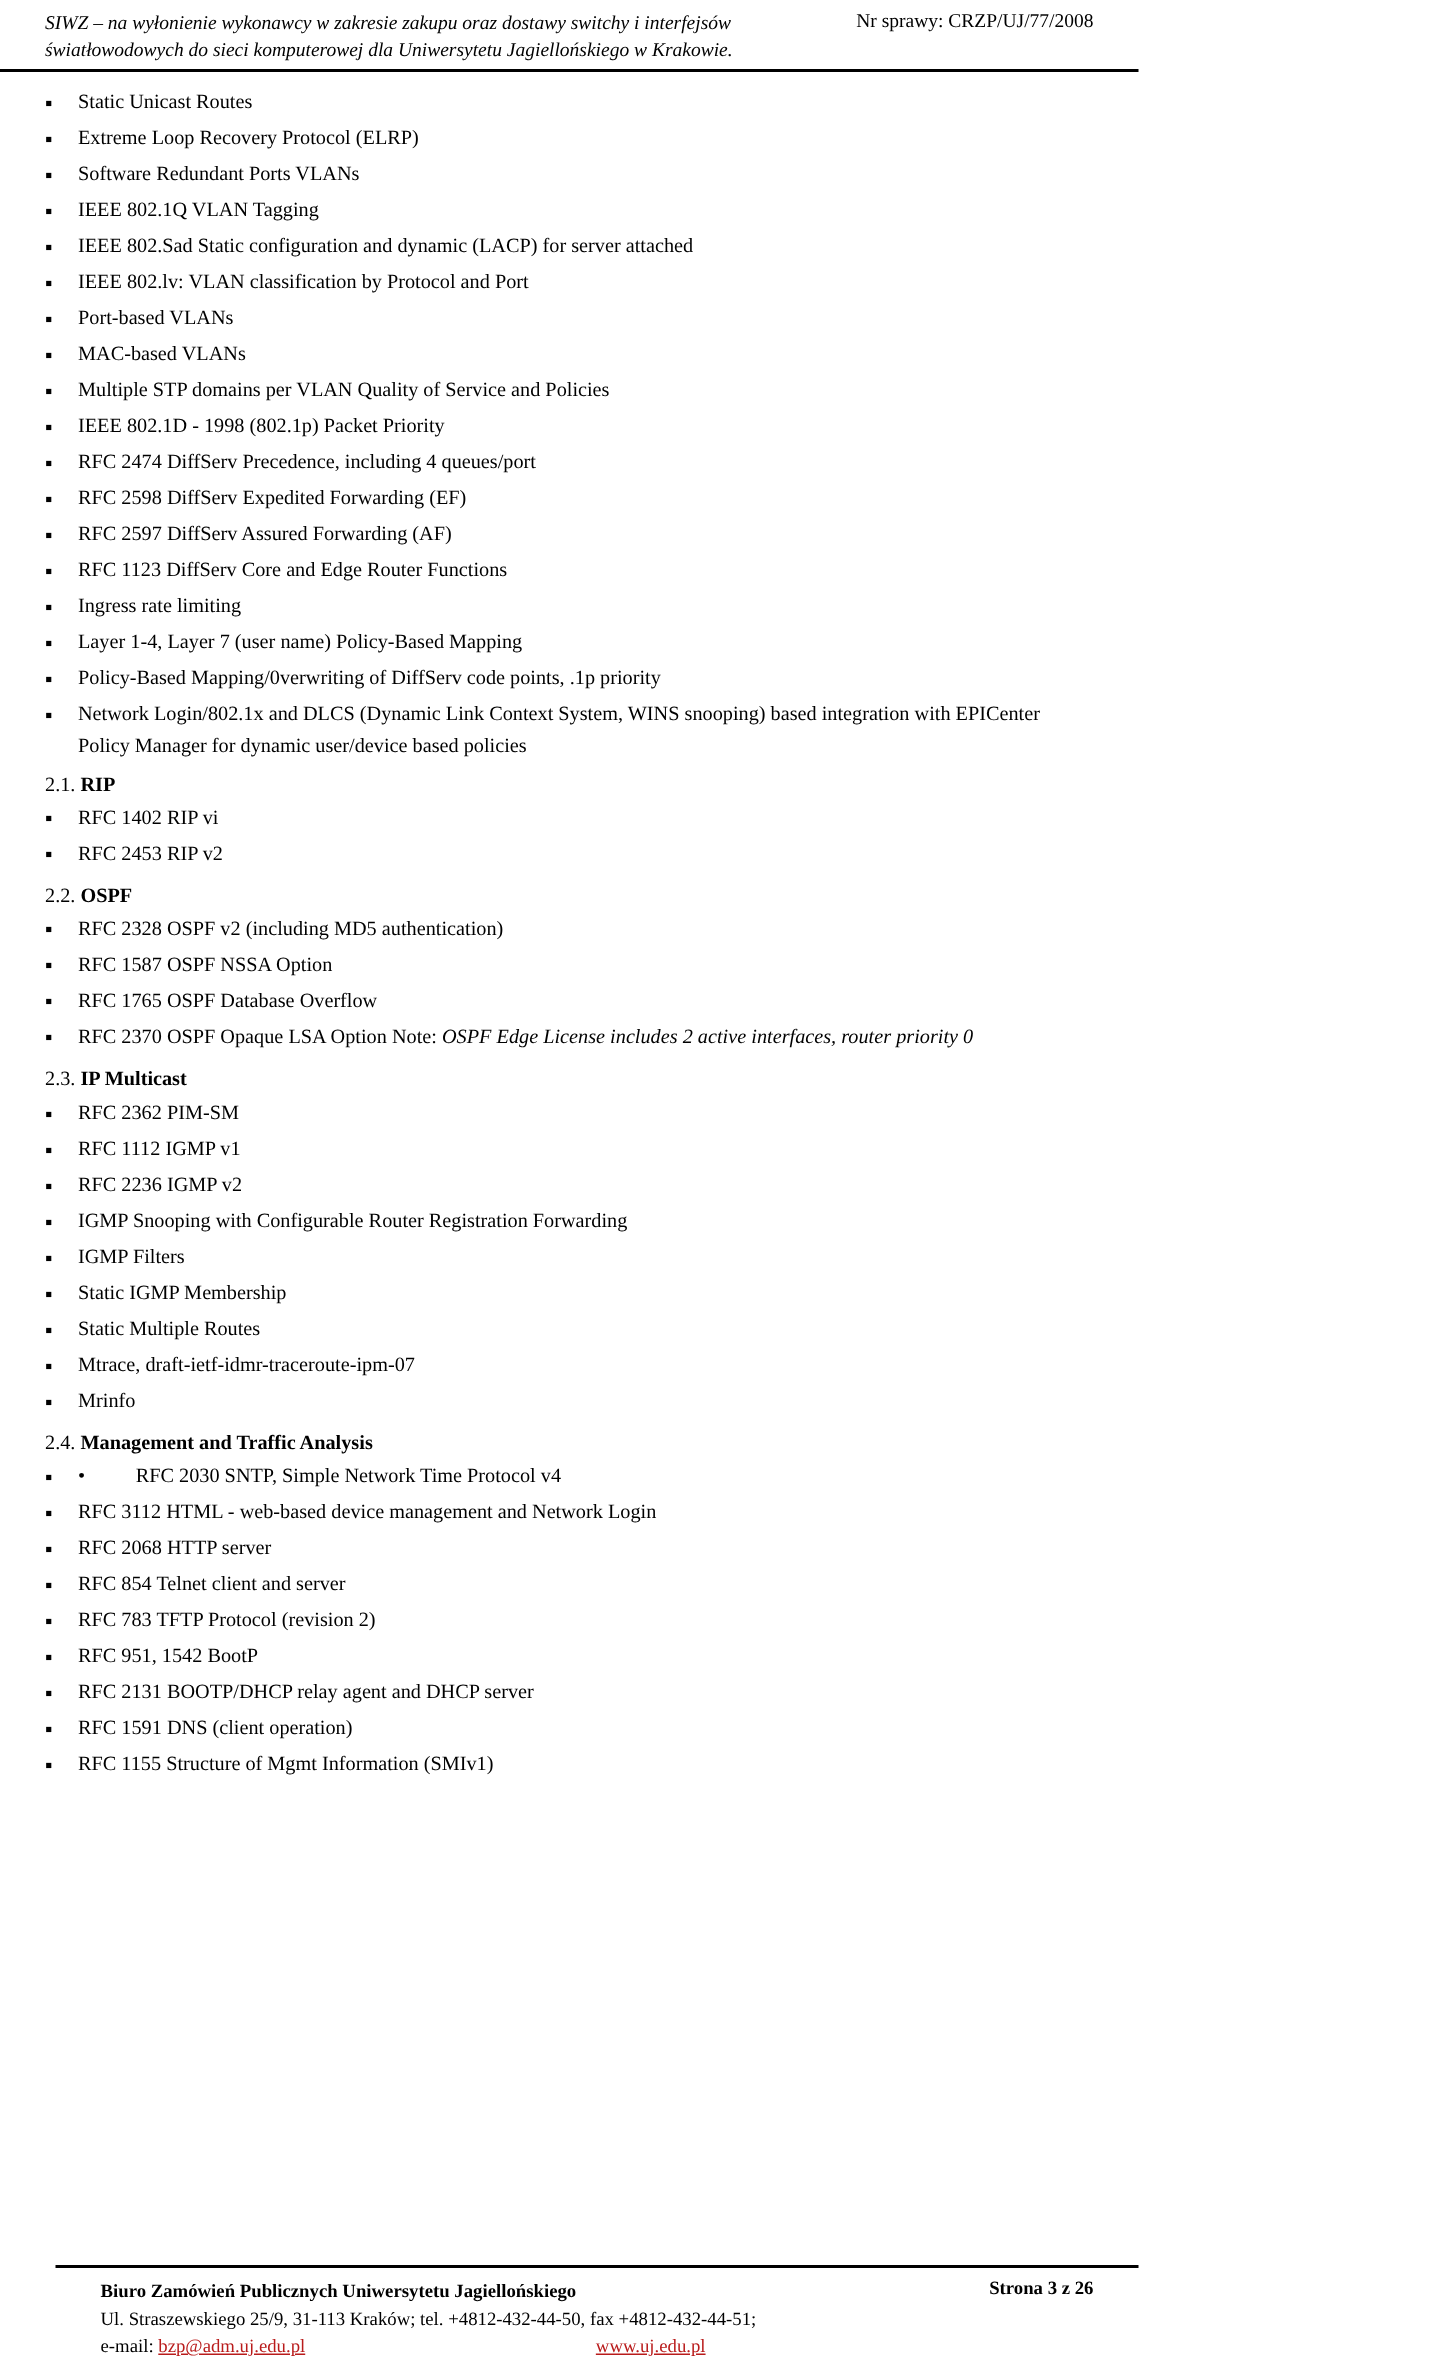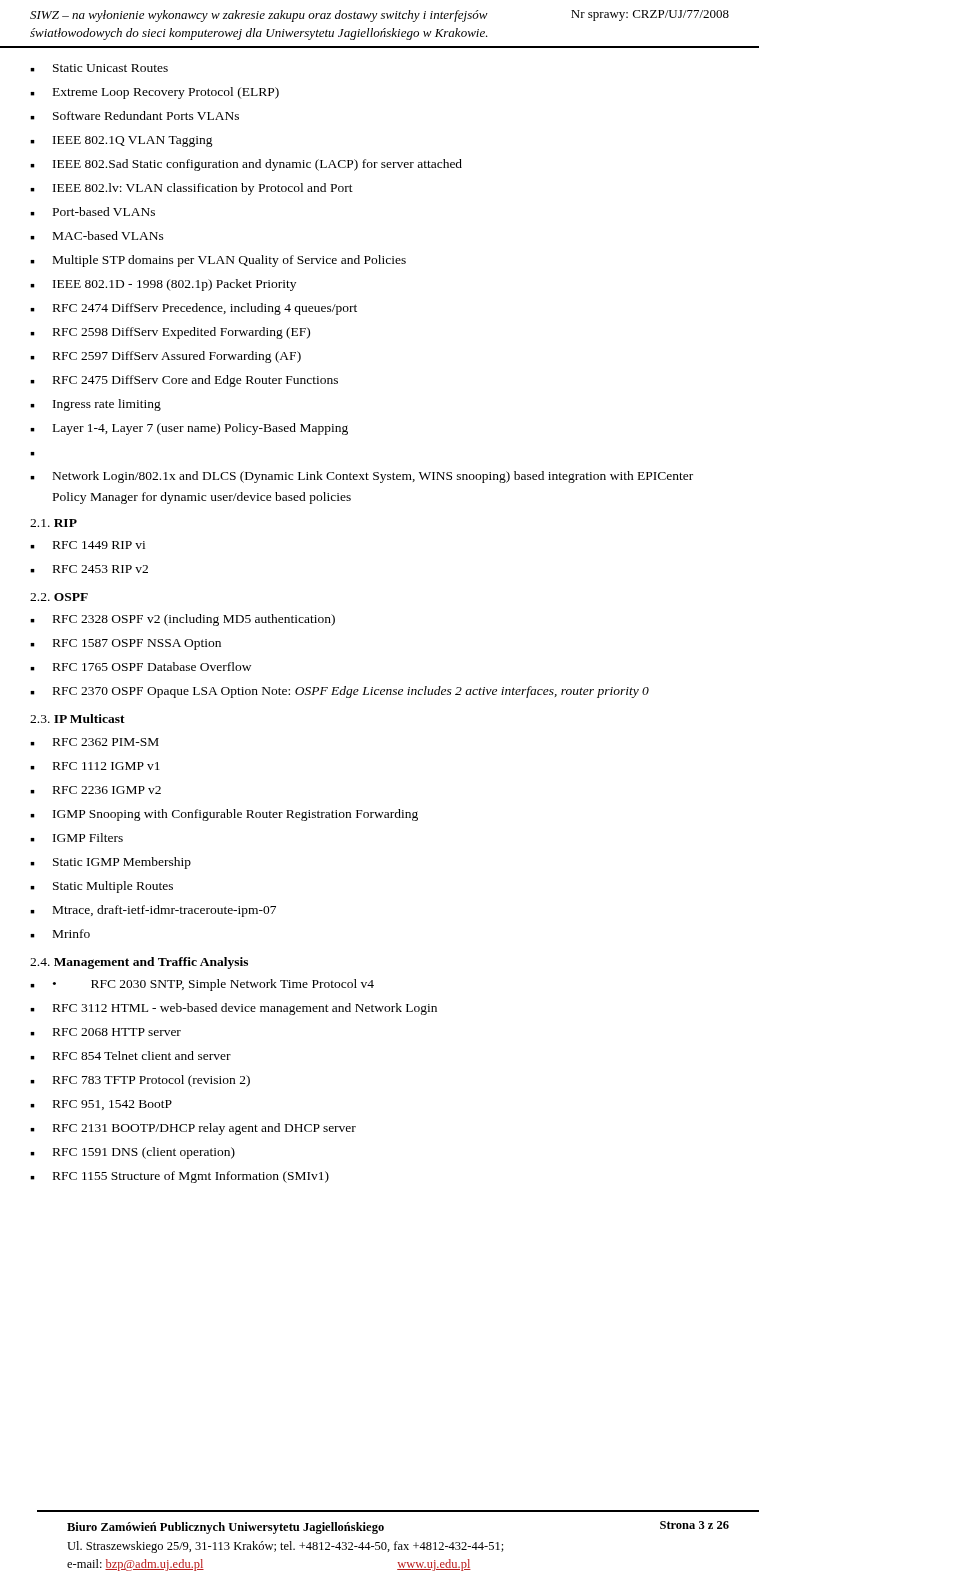--- a/index.html
+++ b/index.html
@@ -150,44 +150,45 @@
       <li>
         <span class="bullet">▪</span>
         <span class="text">RFC 2598 DiffServ Expedited Forwarding (EF)</span>
       </li>
       <li>
         <span class="bullet">▪</span>
         <span class="text">RFC 2597 DiffServ Assured Forwarding (AF)</span>
       </li>
       <li>
         <span class="bullet">▪</span>
-        <span class="text">RFC 2475 DiffServ Core and Edge Router Functions</span>
+        <span class="text">RFC 1123 DiffServ Core and Edge Router Functions</span>
       </li>
       <li>
         <span class="bullet">▪</span>
         <span class="text">Ingress rate limiting</span>
       </li>
       <li>
         <span class="bullet">▪</span>
         <span class="text">Layer 1-4, Layer 7 (user name) Policy-Based Mapping</span>
       </li>
       <li>
         <span class="bullet">▪</span>
+        <span class="text">Policy-Based Mapping/0verwriting of DiffServ code points, .1p priority</span>
       </li>
       <li>
         <span class="bullet">▪</span>
         <span class="text">Network Login/802.1x and DLCS (Dynamic Link Context System, WINS snooping) based integration with EPICenter Policy Manager for dynamic user/device based policies</span>
       </li>
     </ul>
 
     <p class="section-heading"><span>2.1. </span><span class="bold">RIP</span></p>
     <ul class="bullet-list">
       <li>
         <span class="bullet">▪</span>
-        <span class="text">RFC 1449 RIP vi</span>
+        <span class="text">RFC 1402 RIP vi</span>
       </li>
       <li>
         <span class="bullet">▪</span>
         <span class="text">RFC 2453 RIP v2</span>
       </li>
     </ul>
 
     <p class="section-heading"><span>2.2. </span><span class="bold">OSPF</span></p>
     <ul class="bullet-list">
       <li>

